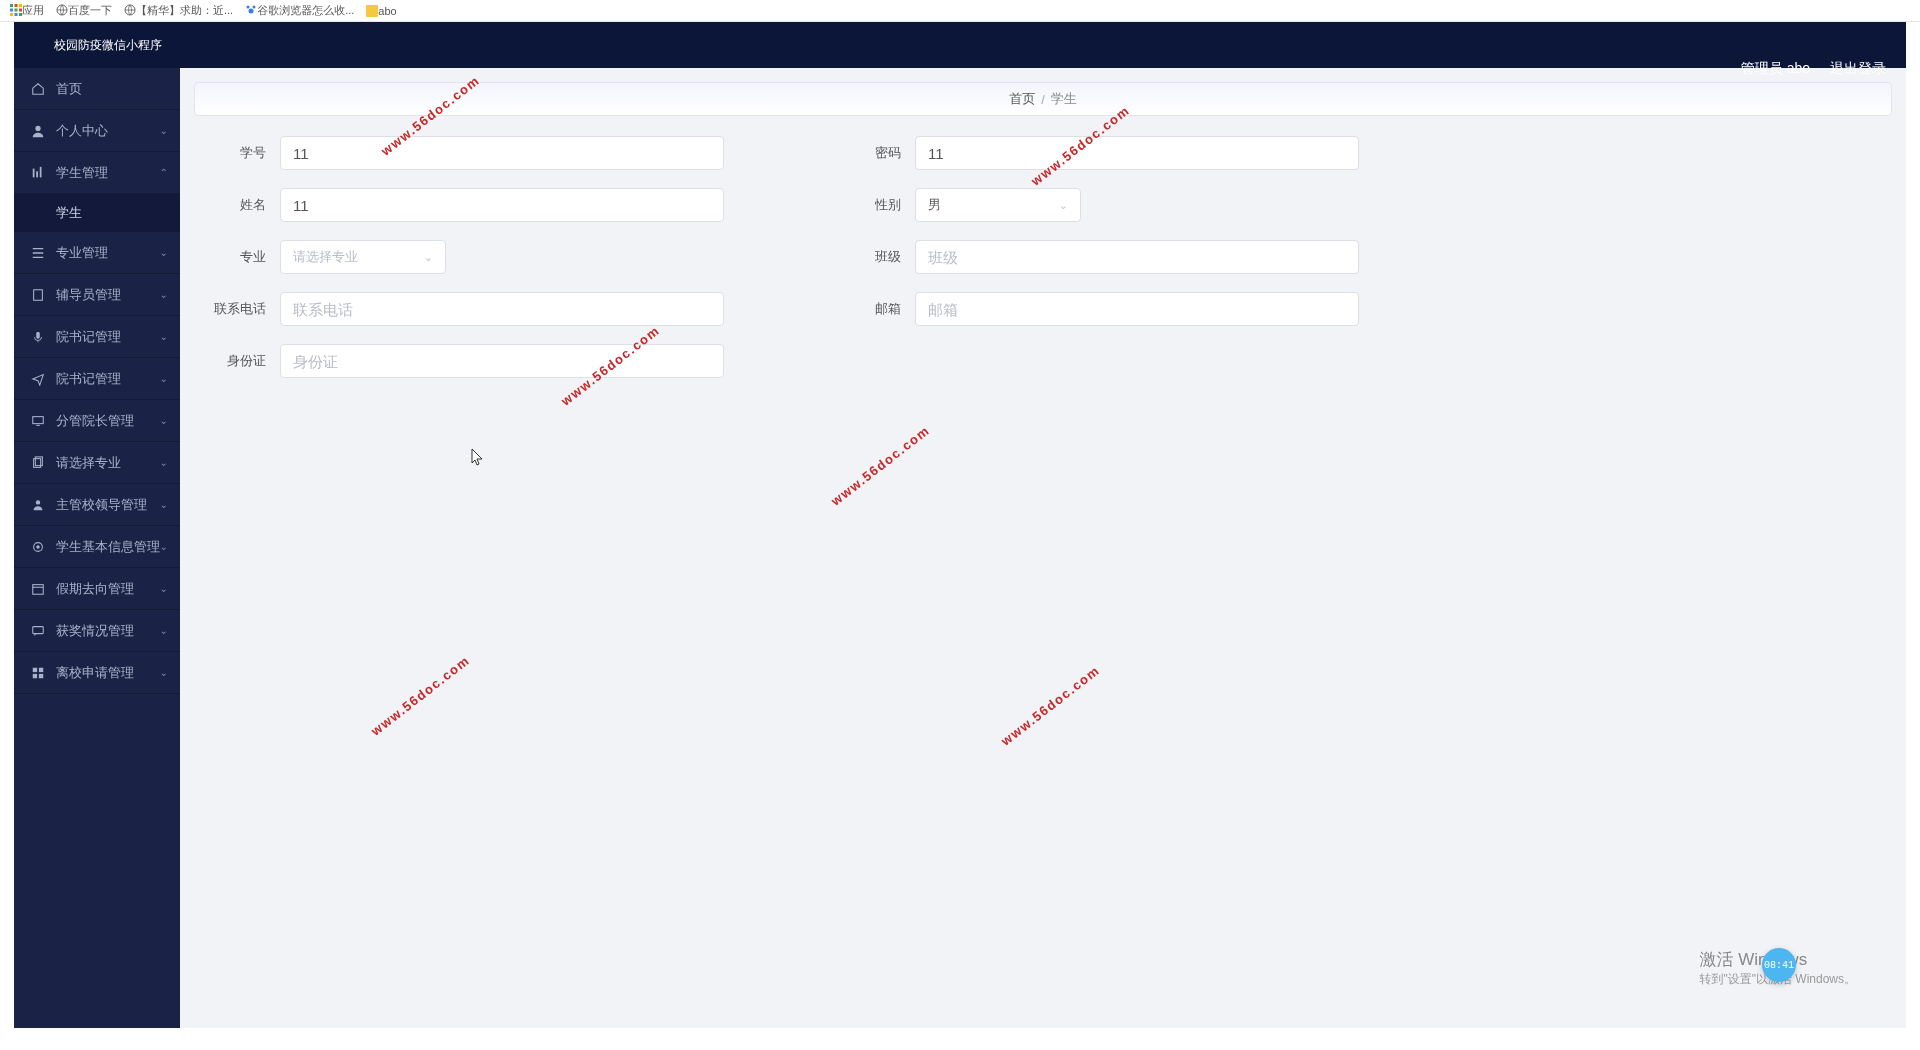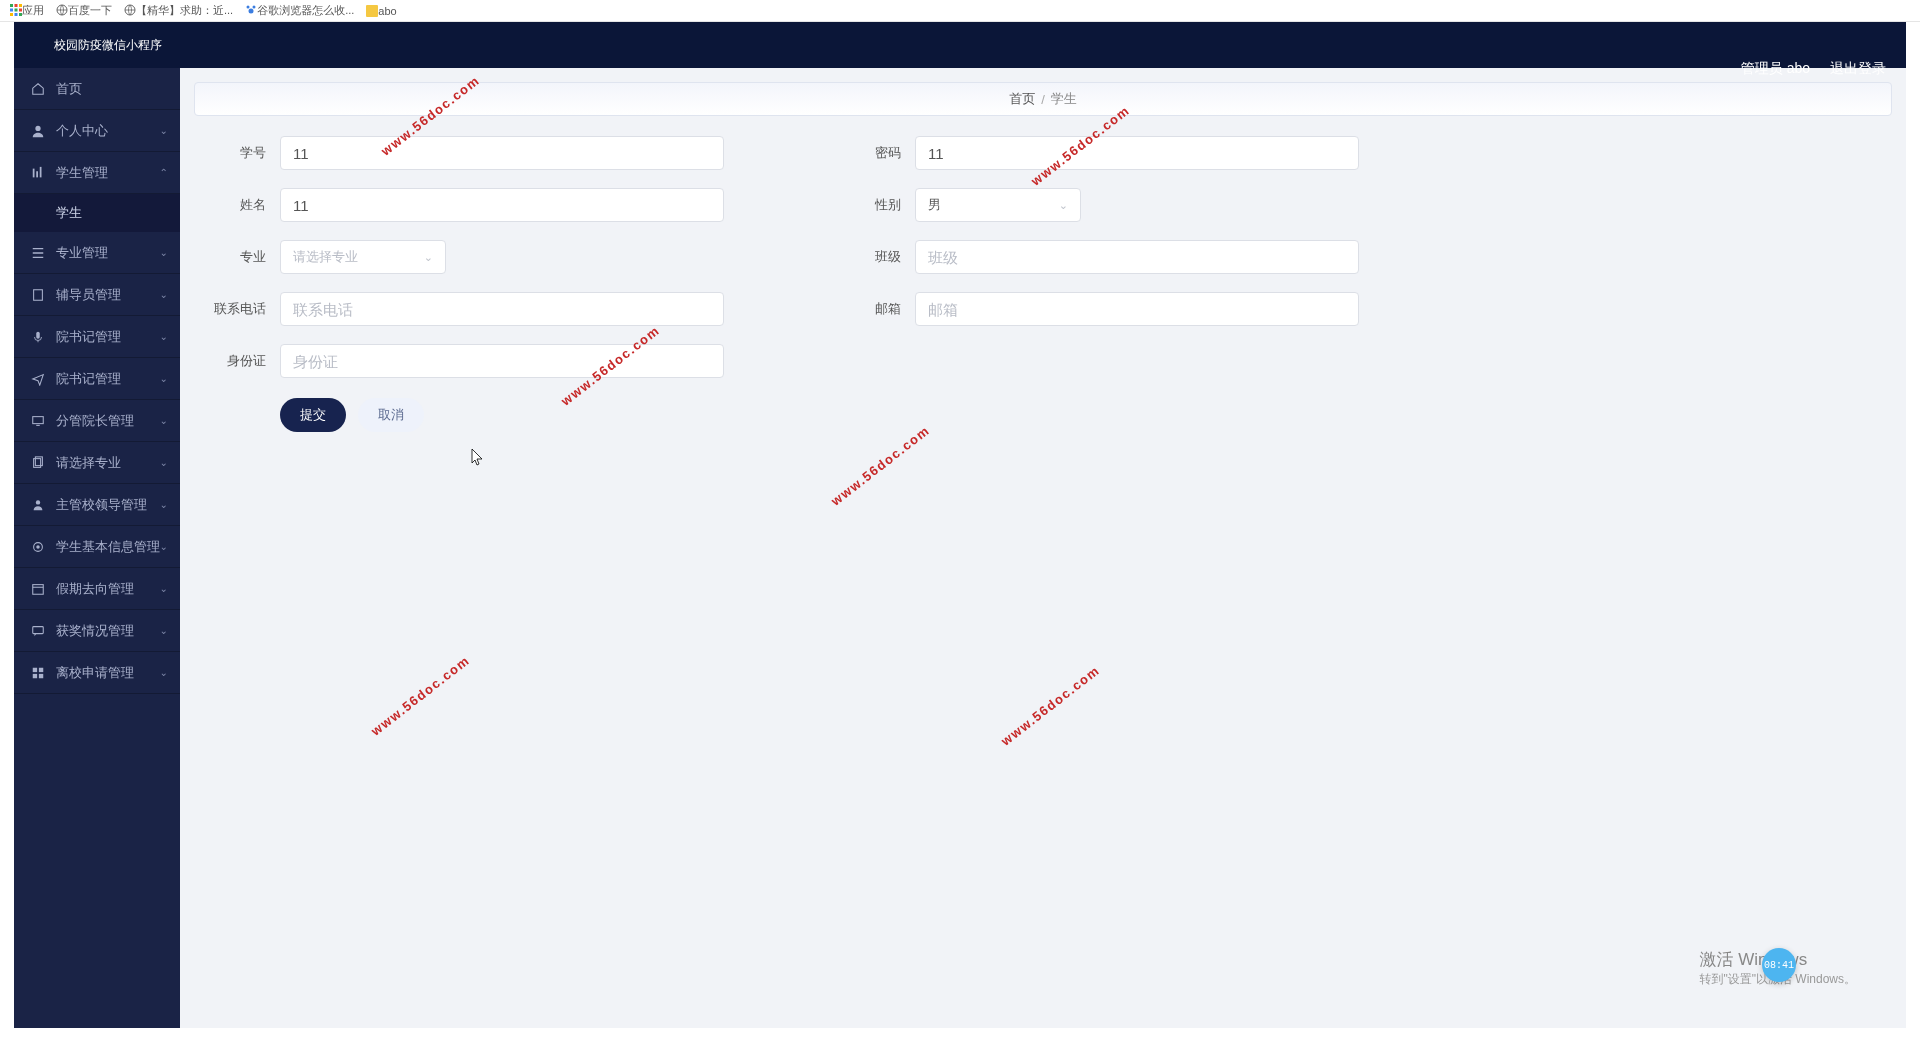--- a/index.html
+++ b/index.html
@@ -316,24 +316,20 @@
             <span class="form-label">邮箱</span>
             <input class="form-input" placeholder="邮箱" style="">
           </div>
         </div>
         <div class="form-row">
           <div class="form-group left">
             <span class="form-label">身份证</span>
             <input class="form-input" placeholder="身份证" style="">
           </div>
         </div>
-        <div class="btn-row">
-          <button class="btn btn-primary">提交</button>
-          <button class="btn btn-cancel">取消</button>
-        </div>
       </div>
 
       <div class="watermark" style="left:190px; top:40px;">www.56doc.com</div>
       <div class="watermark" style="left:840px; top:70px;">www.56doc.com</div>
       <div class="watermark" style="left:370px; top:290px;">www.56doc.com</div>
       <div class="watermark" style="left:640px; top:390px;">www.56doc.com</div>
       <div class="watermark" style="left:180px; top:620px;">www.56doc.com</div>
       <div class="watermark" style="left:810px; top:630px;">www.56doc.com</div>
 
       <div class="activate-win">

